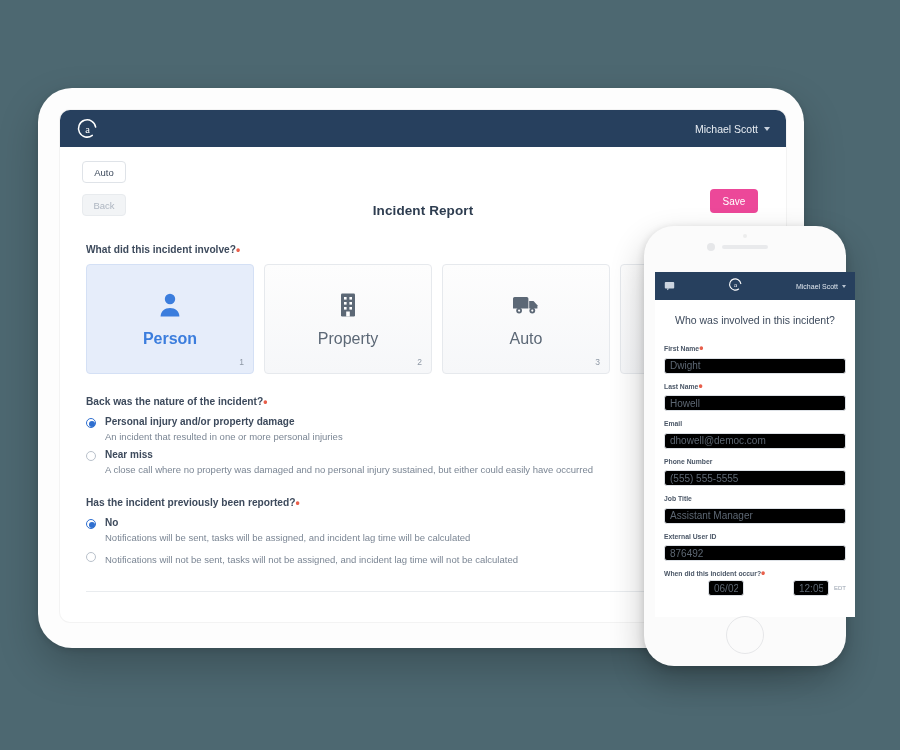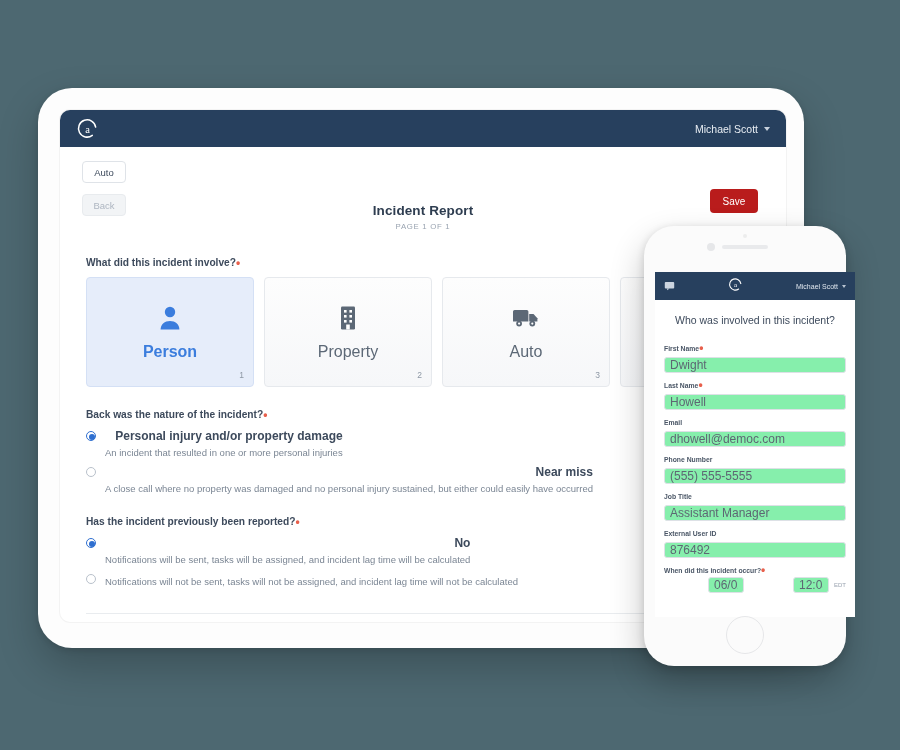--- a/index.html
+++ b/index.html
@@ -54,21 +54,21 @@
     cursor: pointer;
   }
   .btn-exit { top: 14px; }
   .btn-back { top: 47px; background: #f2f4f6; color: #aeb6c1; border-color: #e8ebee; }
   .t-title-wrap { text-align: center; padding-top: 42px; }
   .t-title { font-size: 13.5px; font-weight: bold; color: #2e3d50; letter-spacing: .1px; }
   .t-subtitle { font-size: 7.8px; color: #9aa4b1; letter-spacing: .7px; margin-top: 4px; }
   .btn-save {
     position: absolute; right: 28px; top: 42px;
     width: 48px; height: 24px;
-    background: #b91c1c; border: none; border-radius: 4px;
+    background: #ec4899; border: none; border-radius: 4px;
     color: #fff; font-size: 10px; font-family: inherit;
     cursor: pointer;
   }
 
   .t-content { padding: 26px 0 0 26px; }
   .q-label {
     font-size: 10.2px; color: #3d4a5c; font-weight: bold; margin-bottom: 9px;
   }
   .req { color: #e8604c; font-size: 12px; line-height: 0; position: relative; top: 1px; }
 
@@ -98,21 +98,21 @@
     border: 1px solid #b9c1cb; background: #fff;
     flex: none; margin-top: 2px; cursor: pointer;
     position: relative;
   }
   .radio.on { border-color: #2f6fd0; background: #fff; }
   .radio.on::after {
     content: ""; position: absolute; left: 2px; top: 2px;
     width: 6px; height: 6px; border-radius: 50%; background: #2f6fd0;
   }
   .ropt-texts { }
-  .ropt-title { font-size: 12px; font-weight: bold; color: #3d4a5c; text-align: right; }
+  .ropt-title { font-size: 10px; font-weight: bold; color: #3d4a5c; }
   .ropt-desc { font-size: 9.5px; color: #7b8694; margin-top: 4px; }
   .divider { height: 1px; background: #e9ecef; margin: 26px 26px 0 26px; }
 
   
   .phone {
     position: absolute; left: 644px; top: 226px;
     width: 202px; height: 440px;
     background: #fbfbfb;
     border-radius: 30px;
     box-shadow: 0 16px 34px rgba(0,0,0,0.24), 0 2px 8px rgba(0,0,0,0.14);
@@ -149,21 +149,21 @@
              border-right:2.5px solid transparent;border-top:3px solid #b9c4d2; }
   .p-heading {
     text-align: center; font-size: 10.5px; color: #3d4a5c;
     padding: 14px 8px 10px 8px;
   }
   .p-form { padding: 0 9px; }
   .f-label { font-size: 6.8px; color: #4a5666; font-weight: bold; margin: 9px 0 3px 0; }
   .f-input {
     width: 100%; height: 16px;
     border: 1px solid #dde1e6; border-radius: 3px;
-    background: #86efac; color: #5d6773; font-size: 12px;
+    background: #000000; color: #5d6773; font-size: 10px;
     font-family: inherit; padding: 0 5px;
   }
   .f-row { display: flex; align-items: center; gap: 5px; }
   .f-row .f-input { flex: 1; margin-left: 44px; }
   .tz { font-size: 6px; color: #9aa4b1; }
 </style>
 </head>
 <body>
 
 <div id="stage">
@@ -184,21 +184,20 @@
         </div>
       </div>
 
       <div class="t-body">
         <button class="btn-exit">Auto</button>
         <button class="btn-back">Back</button>
         <button class="btn-save">Save</button>
 
         <div class="t-title-wrap">
           <div class="t-title">Incident Report</div>
-          <div class="t-subtitle">PAGE 1 OF 1</div>
         </div>
 
         <div class="t-content">
 
           <div class="q-label">
             <span>What did this incident involve?</span><span class="req">•</span>
           </div>
 
           <div class="cards">
             <div class="card selected">

